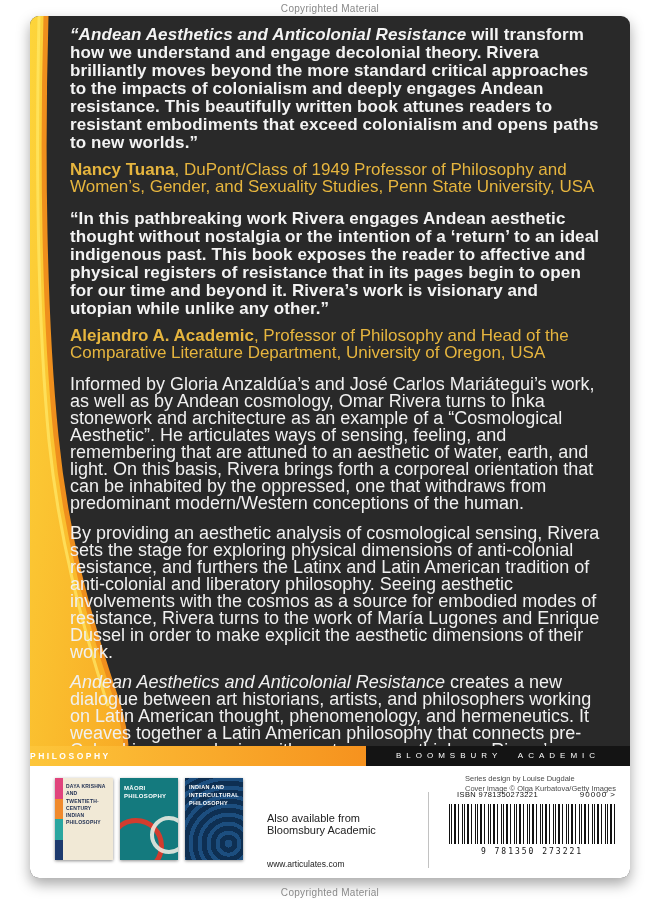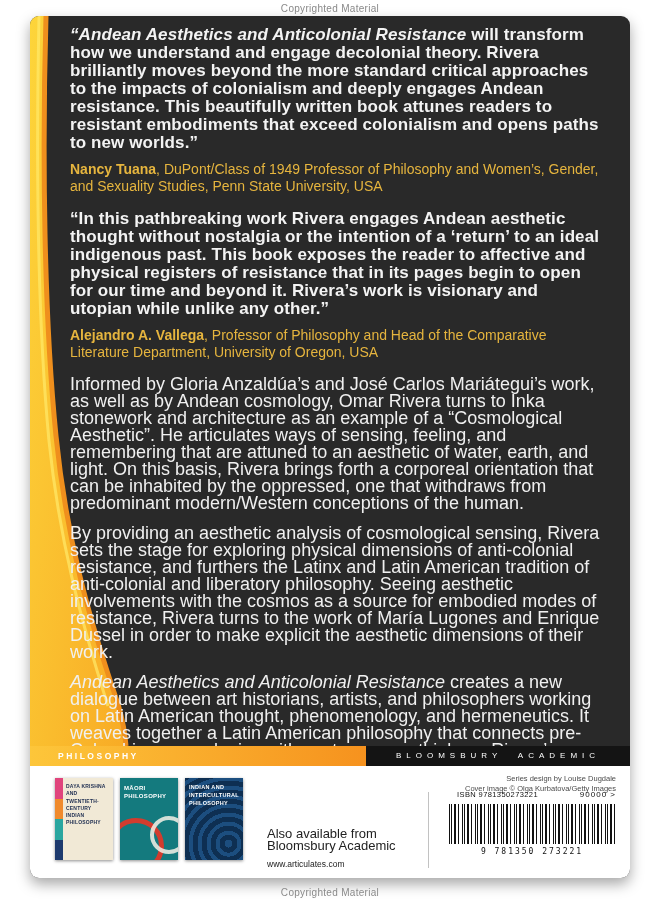--- a/index.html
+++ b/index.html
@@ -25,41 +25,41 @@
   .content{
     position:absolute;left:40px;right:28px;top:10px;
     color:#f3f3f3;
   }
   .quote{
     font-size:17px;font-weight:bold;line-height:18px;margin:0 0 9px 0;
     letter-spacing:.1px;
   }
   .quote .qtitle{font-style:italic;}
   .attrib{
-    color:#e6b53e;font-size:14px;line-height:17px;margin:0 0 15px 0;
+    color:#e6b53e;font-size:17px;line-height:17px;margin:0 0 15px 0;
   }
   .attrib .aname{font-weight:bold;}
   .body-para{
     font-size:18px;line-height:17px;margin:0 0 13px 0;color:#f0f0f0;
   }
   .body-para.centered{text-align:left;margin-top:4px;}
   .body-para .ptitle{font-style:italic;}
   .bio{
     margin:20px 0 0 auto;width:64%;text-align:center;
     font-size:16px;line-height:17px;color:#f0f0f0;
   }
   .bio .bname{color:#e6b53e;font-weight:bold;}
 
   .band{
     position:absolute;left:0;right:0;bottom:112px;height:20px;display:flex;
   }
   .band .cat{
     flex:0 0 56%;background:linear-gradient(90deg,#fdc63a,#f6921e);
     color:#ffffff;font-size:8.5px;font-weight:bold;letter-spacing:2.5px;
-    line-height:20px;padding-left:28px;box-sizing:border-box;
+    line-height:20px;box-sizing:border-box;
   }
   .band .pub{
     flex:1;background:#141414;color:#ffffff;font-size:8px;
     letter-spacing:5px;word-spacing:9px;line-height:20px;text-align:center;
   }
 
   .footer{
     position:absolute;left:0;right:0;bottom:0;height:112px;background:#ffffff;
   }
   .thumb{
@@ -89,24 +89,24 @@
     border-radius:50%;border:4px solid #f4f1e6;opacity:.85;z-index:1;
   }
   .thumb3{left:155px;
     background:repeating-radial-gradient(circle at 75% 80%, #1c4e7f 0 4px, #0e2f52 4px 9px);
   }
   .thumb3 .t-title{
     padding:6px 4px;font-size:5.5px;line-height:1.45;font-weight:bold;
     color:#ffffff;letter-spacing:.3px;
   }
 
-  .also{position:absolute;left:237px;top:62px;font-size:13px;line-height:12px;color:#222;}
+  .also{position:absolute;left:237px;top:46px;font-size:11px;line-height:12px;color:#222;}
   .website{position:absolute;left:237px;top:93px;font-size:8.5px;color:#222;}
   .credits{
-    position:absolute;right:14px;top:8px;text-align:right;
+    position:absolute;right:14px;top:8px;text-align:left;
     font-size:7.5px;line-height:10px;color:#4a4a4a;
   }
   .vdivider{position:absolute;left:398px;top:26px;bottom:10px;width:1px;background:#c2c2c2;}
 
   .barcode-block{position:absolute;left:418px;top:24px;width:168px;}
   .barcode-head{display:flex;justify-content:space-between;align-items:baseline;padding-left:9px;}
   .isbn{font-size:7.5px;color:#111;letter-spacing:.4px;}
   .price{font-size:8px;color:#111;letter-spacing:1px;}
   .bars{
     margin-top:4px;height:40px;background:
@@ -142,21 +142,21 @@
       </svg>
 
       <div class="content">
 
         <p class="quote"><span class="qtitle">“Andean Aesthetics and Anticolonial Resistance</span><span> will transform how we understand and engage decolonial theory. Rivera brilliantly moves beyond the more standard critical approaches to the impacts of colonialism and deeply engages Andean resistance. This beautifully written book attunes readers to resistant embodiments that exceed colonialism and opens paths to new worlds.”</span></p>
 
         <p class="attrib"><span class="aname">Nancy Tuana</span><span>, DuPont/Class of 1949 Professor of Philosophy and Women’s, Gender, and Sexuality Studies, Penn State University, USA</span></p>
 
         <p class="quote"><span>“In this pathbreaking work Rivera engages Andean aesthetic thought without nostalgia or the intention of a ‘return’ to an ideal indigenous past. This book exposes the reader to affective and physical registers of resistance that in its pages begin to open for our time and beyond it. Rivera’s work is visionary and utopian while unlike any other.”</span></p>
 
-        <p class="attrib"><span class="aname">Alejandro A. Vallega</span><span>, Professor of Philosophy and Head of the Comparative Literature Department, University of Oregon, USA</span></p>
+        <p class="attrib"><span class="aname">Alejandro A. Academic</span><span>, Professor of Philosophy and Head of the Comparative Literature Department, University of Oregon, USA</span></p>
 
         <p class="body-para">Informed by Gloria Anzaldúa’s and José Carlos Mariátegui’s work, as well as by Andean cosmology, Omar Rivera turns to Inka stonework and architecture as an example of a “Cosmological Aesthetic”. He articulates ways of sensing, feeling, and remembering that are attuned to an aesthetic of water, earth, and light. On this basis, Rivera brings forth a corporeal orientation that can be inhabited by the oppressed, one that withdraws from predominant modern/Western conceptions of the human.</p>
 
         <p class="body-para">By providing an aesthetic analysis of cosmological sensing, Rivera sets the stage for exploring physical dimensions of anti-colonial resistance, and furthers the Latinx and Latin American tradition of anti-colonial and liberatory philosophy. Seeing aesthetic involvements with the cosmos as a source for embodied modes of resistance, Rivera turns to the work of María Lugones and Enrique Dussel in order to make explicit the aesthetic dimensions of their work.</p>
 
         <p class="body-para centered"><span class="ptitle">Andean Aesthetics and Anticolonial Resistance</span><span> creates a new dialogue between art historians, artists, and philosophers working on Latin American thought, phenomenology, and hermeneutics. It weaves together a Latin American philosophy that connects pre-Columbian cosmologies with contemporary thinkers. Rivera’s original approach introduces us to the living, evolving, and aesthetic alternatives to coloniality of power and of knowledge, overhauling current understandings of decolonial theory and opening the tradition in transformative ways.</span></p>
 
         <p class="bio"><span class="bname">Omar Rivera</span><span> is Associate Professor of Philosophy at Texas A&amp;M University, USA.</span></p>
 
       </div>

